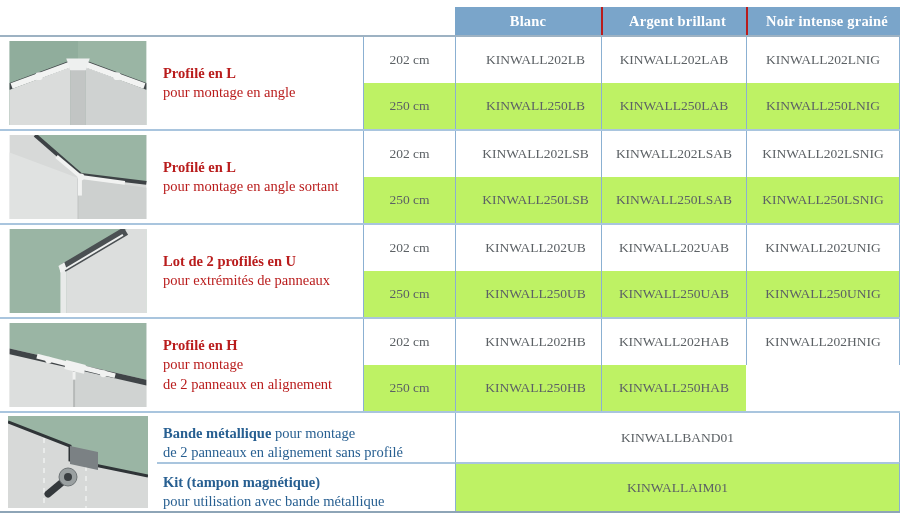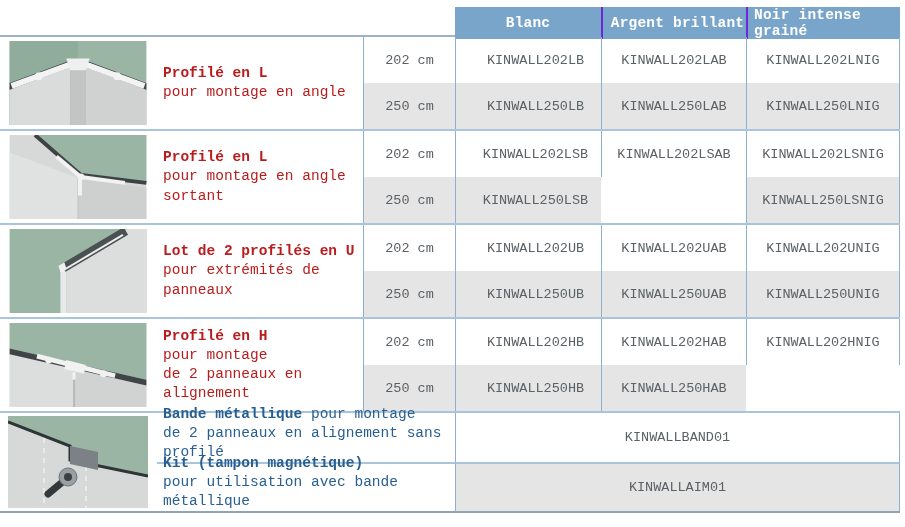--- a/index.html
+++ b/index.html
@@ -1,43 +1,43 @@
 <!DOCTYPE html>
 <html><head>
 <meta charset="utf-8">
 <style>
   html,body { margin:0; padding:0; background:#fff; }
   .sheet {
     position:relative; width:905px; height:514px; background:#fff;
-    font-family:Liberation Mono, monospace; overflow:hidden;
+    font-family:Liberation Serif, serif; overflow:hidden;
   }
   .grid6 { display:grid; grid-template-columns:157px 206px 92px 146px 145px 154px; width:900px; }
   .header-row { height:28px; margin-top:7px; }
   .h-cell {
     background:#7aa5ca; color:#fff; font-weight:bold; font-size:14.5px;
     display:flex; align-items:center; justify-content:center; letter-spacing:.2px;
   }
-  .h-gap { border-left:2px solid #6d28d9;padding-left:6px; }
+  .h-gap { border-left:2px solid #b91c1c;padding-left:6px; }
   .group { grid-auto-rows:46px; border-top:2px solid #a9c5de; }
   .group.first { border-top-color:#9db2c3; }
   .cell-img { grid-row:1/3; grid-column:1; display:flex; align-items:center; }
   .cell-img svg { margin-left:8px; display:block; }
   .cell-desc {
     grid-row:1/3; grid-column:2; display:flex; flex-direction:column; justify-content:center;
     padding-left:6px; color:#b91c1c; font-size:14.5px; line-height:1.32;
   }
   .desc-title { font-weight:bold; }
   .cell-size, .cell-code {
     display:flex; align-items:center; justify-content:center;
     font-size:13.5px; color:#5c6165; border-left:1px solid #8bb0d2;
   }
   .cell-size { grid-column:3; }
   .col-b { grid-column:4;padding-left:14px; } .col-a { grid-column:5; }
   .col-n { grid-column:6; border-right:1px solid #8bb0d2; }
-  .alt { background:#e5e5e5; }
+  .alt { background:#bef264; }
   .acc { display:grid; grid-template-columns:157px 298px 445px; grid-auto-rows:49px;
          width:900px; border-top:2px solid #a9c5de; border-bottom:2px solid #8ea5b7; }
   .acc-img { grid-row:1/3; grid-column:1; display:flex; align-items:center; }
   .acc-img svg { margin-left:8px; display:block; }
   .acc-desc { grid-column:2; display:flex; flex-direction:column; justify-content:flex-end;
               padding-left:6px; color:#275f91; font-size:14.5px; line-height:1.32; }
   .acc-code { grid-column:3; display:flex; align-items:center; justify-content:center;
               font-size:13.5px; color:#5c6165;
               border-left:1px solid #8bb0d2; border-right:1px solid #8bb0d2; }
   .acc-sep { border-top:2px solid #a9c5de; }
@@ -107,20 +107,21 @@
     <div class="cell-desc">
       <div class="desc-title">Profilé en L</div>
       <div>pour montage en angle sortant</div>
     </div>
     <div class="cell-size">202 cm</div>
     <div class="cell-code col-b">KINWALL202LSB</div>
     <div class="cell-code col-a">KINWALL202LSAB</div>
     <div class="cell-code col-n">KINWALL202LSNIG</div>
     <div class="cell-size alt">250 cm</div>
     <div class="cell-code col-b alt">KINWALL250LSB</div>
+    <div class="cell-code col-a alt">KINWALL250LSAB</div>
     <div class="cell-code col-n alt">KINWALL250LSNIG</div>
   </div>
 
   <div class="grid6 group">
     <div class="cell-img">
       <svg width="140" height="84" viewBox="0 0 140 86">
         <rect width="140" height="86" fill="#9ab5a4"></rect>
         <polygon points="58,38 120,0 140,0 140,86 58,86" fill="#dcdedd"></polygon>
         <polygon points="52,40 58,38 58,86 52,86" fill="#e8eae9"></polygon>
         <path d="M55,40 L119,2" stroke="#4b5053" stroke-width="9" fill="none"></path>

